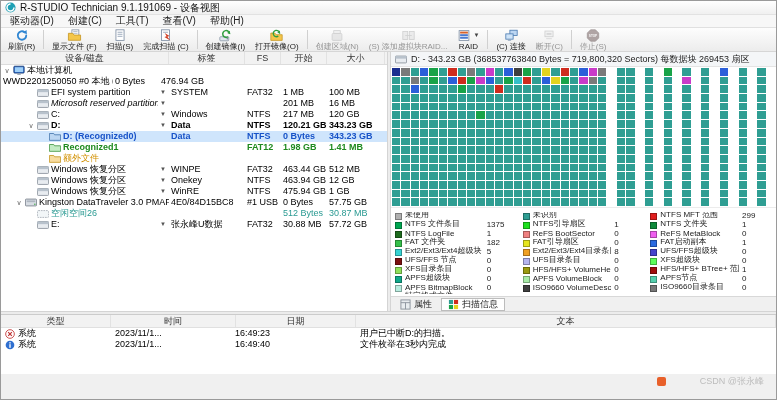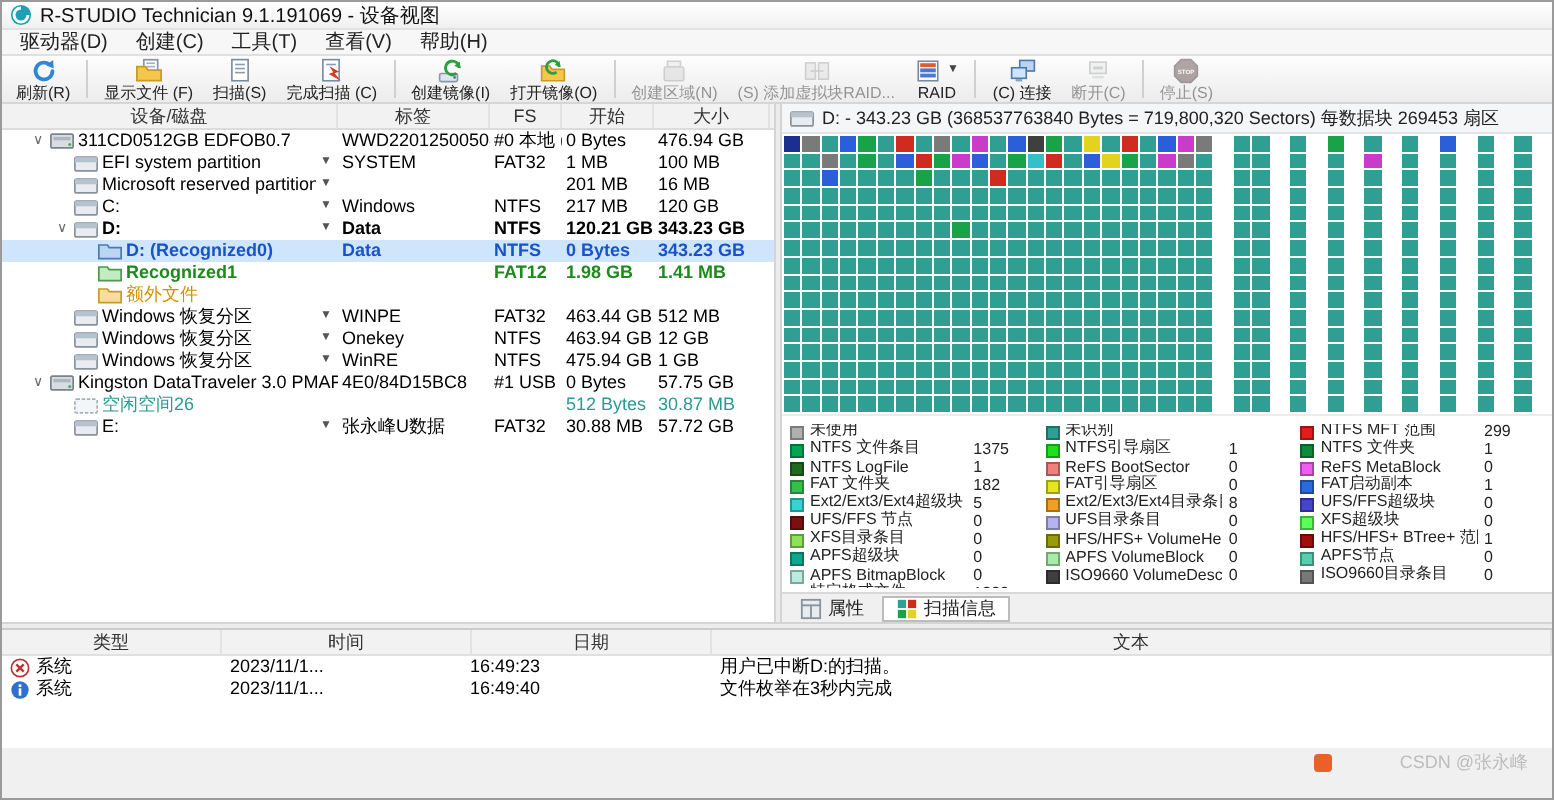--- a/index.html
+++ b/index.html
@@ -255,31 +255,37 @@
     <div class="left">
       <div class="tree-header" id="tree-header">
           <div class="th w-name">设备/磁盘</div>
           <div class="th w-label">标签</div>
           <div class="th w-fs">FS</div>
           <div class="th w-start">开始</div>
           <div class="th w-size">大小</div>
         </div>
       <div class="tree-body" id="tree-body">
           <div class="trow">
-            <div class="tcell tname w-name" style="padding-left: 14px;">
+            <div class="tcell tname w-name" style="padding-left: 2px;">
               <span class="twisty">∨</span>
               <span class="ticonline">
-                <svg width="12" height="9" viewBox="0 0 14 10">
-                  <rect x="0.5" y="1" width="13" height="8" rx="1" fill="#d8dde4" stroke="#7a828c"></rect>
-                  <rect x="2" y="2.6" width="10" height="2" fill="#aeb6c0"></rect>
-                  <circle cx="11.5" cy="7" r="0.9" fill="#49b04f"></circle>
+                <svg width="12" height="11" viewBox="0 0 14 12">
+                  <rect x="1" y="1" width="12" height="8" rx="1" fill="#2f6fd0" stroke="#1a3a70"></rect>
+                  <rect x="2.2" y="2.2" width="9.6" height="5.6" fill="#9fd0f8"></rect>
+                  <rect x="5" y="9.4" width="4" height="1.6" fill="#8a97a8"></rect>
                 </svg>
               </span>
-              <span class="ntext">311CD0512GB EDFOB0.7</span>
-            </div>
+              <span class="ntext">本地计算机</span>
+            </div>
+            <div class="tcell w-label"></div>
+            <div class="tcell w-fs"></div>
+            <div class="tcell w-start"></div>
+            <div class="tcell w-size"></div>
+          </div>
+          <div class="trow">
             <div class="tcell w-label">WWD2201250050887...</div>
             <div class="tcell w-fs">#0 本地 (0:0)</div>
             <div class="tcell w-start">0 Bytes</div>
             <div class="tcell w-size">476.94 GB</div>
           </div>
           <div class="trow">
             <div class="tcell tname w-name" style="padding-left: 26px;">
               <span class="twisty"></span>
               <span class="ticonline">
                 <svg width="12" height="8" viewBox="0 0 14 9">
@@ -289,21 +295,21 @@
               </span>
               <span class="ntext">EFI system partition</span>
               <span class="arrow-drop">▼</span>
             </div>
             <div class="tcell w-label">SYSTEM</div>
             <div class="tcell w-fs">FAT32</div>
             <div class="tcell w-start">1 MB</div>
             <div class="tcell w-size">100 MB</div>
           </div>
           <div class="trow">
-            <div class="tcell tname w-name" style="padding-left: 26px;">
+            <div class="tcell tname w-name" style="padding-left: 26px; font-style: italic;">
               <span class="twisty"></span>
               <span class="ticonline">
                 <svg width="12" height="8" viewBox="0 0 14 9">
                   <rect x="0.5" y="0.5" width="13" height="8" rx="1" fill="#e8ecf0" stroke="#8a929c"></rect>
                   <rect x="0.5" y="0.5" width="13" height="3" fill="#b8c2cc"></rect>
                 </svg>
               </span>
               <span class="ntext">Microsoft reserved partition</span>
               <span class="arrow-drop">▼</span>
             </div>

